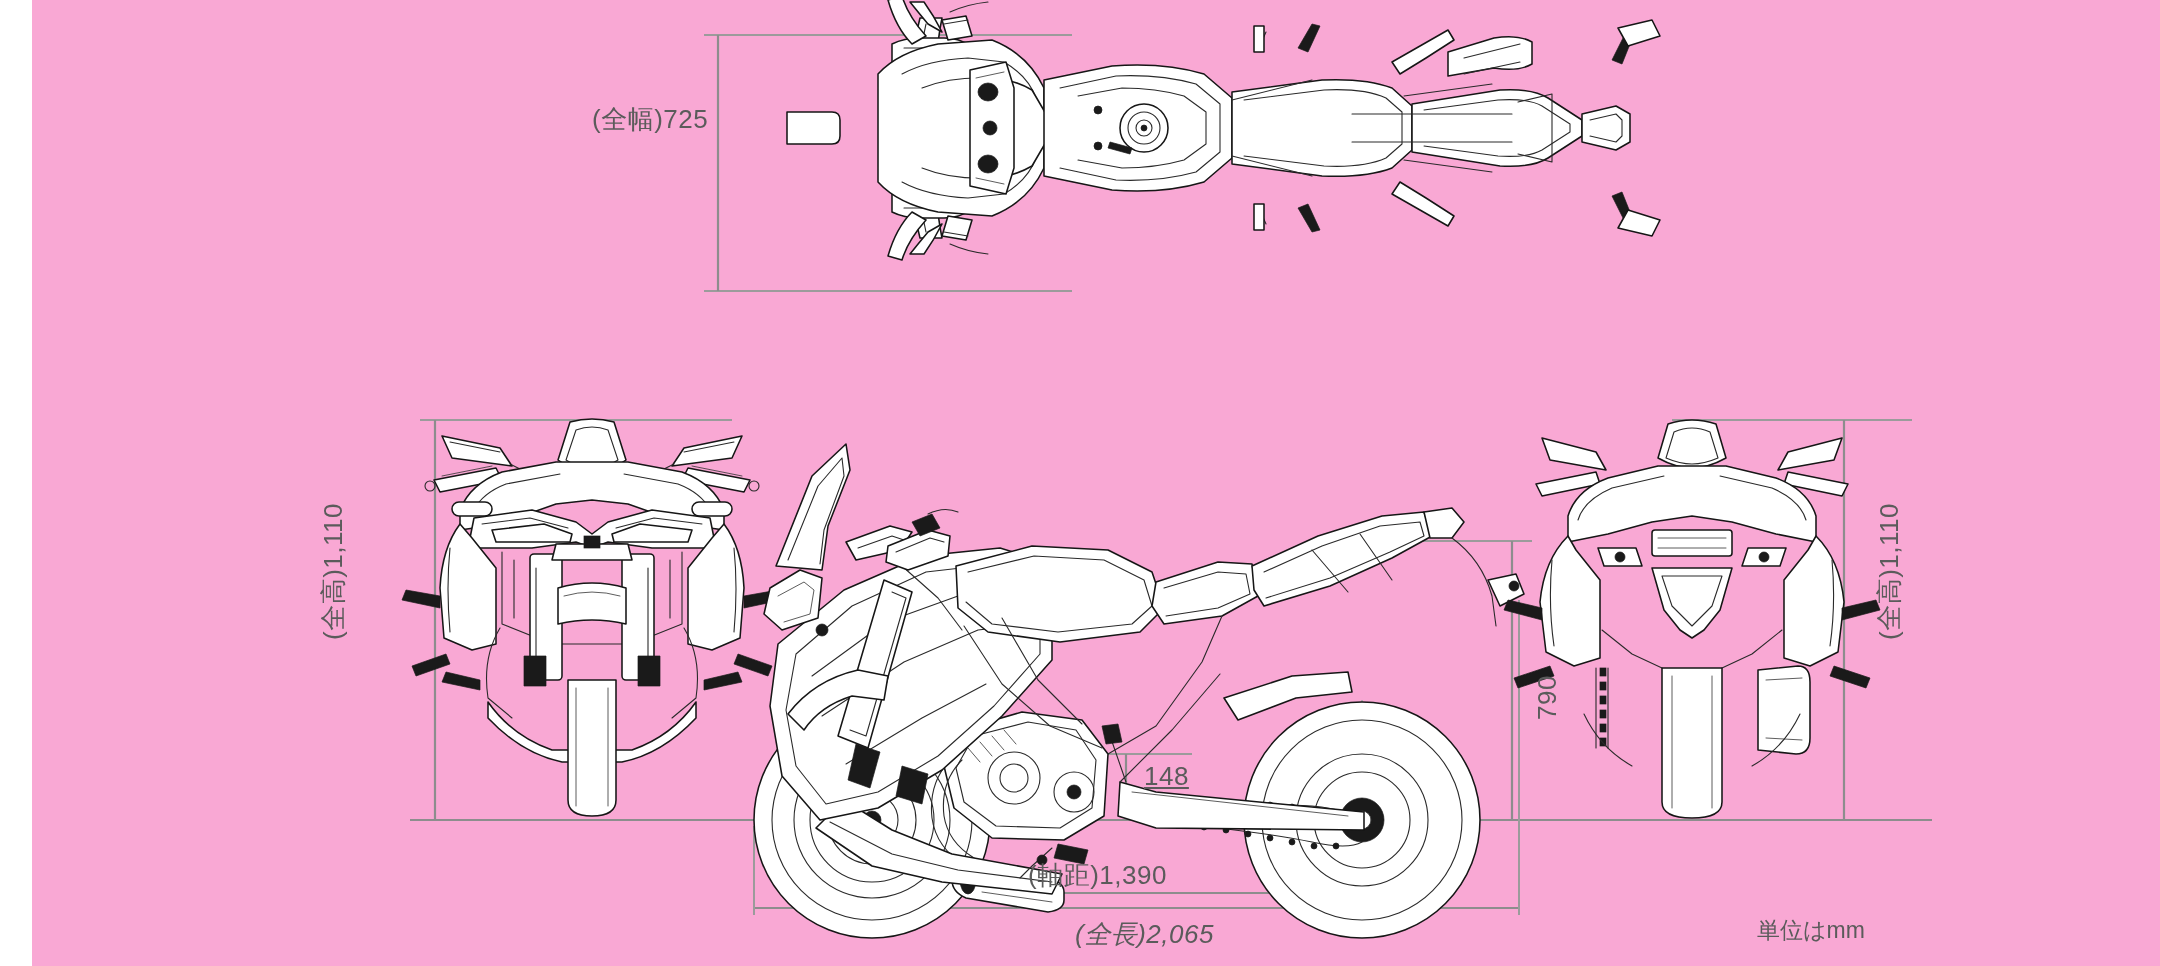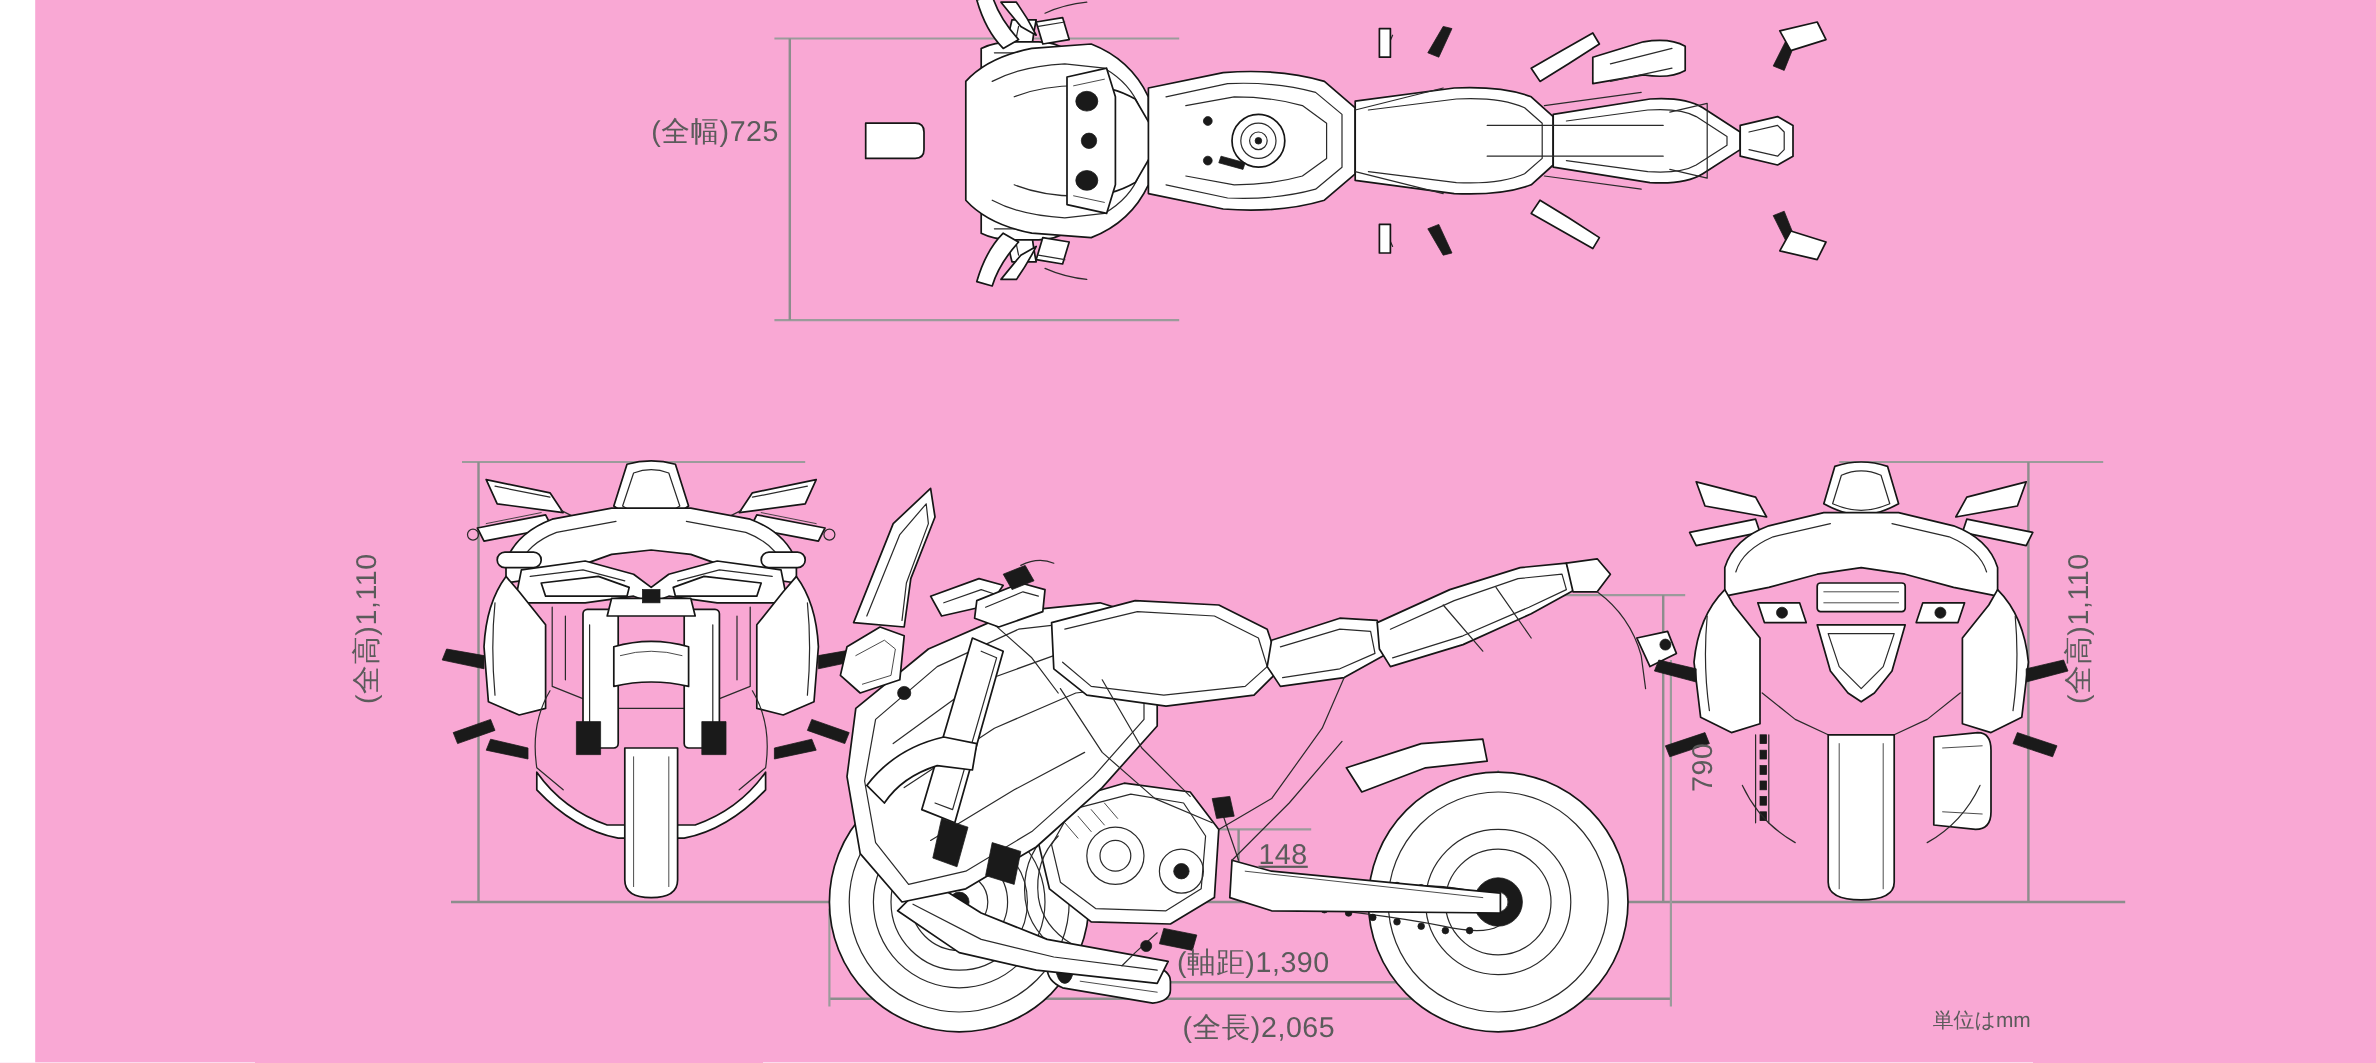--- a/index.html
+++ b/index.html
@@ -28,21 +28,21 @@
     white-space:nowrap;
     font-family:"Liberation Sans", sans-serif;
   }
   .dimtext.vert {
     transform-origin:0 0;
     transform:rotate(-90deg);
   }
   .unit-note {
     position:absolute;
     color:#5b5b5b;
-    font-size:19px;
+    font-size:23px;
     white-space:nowrap;
   }
   
   .dimline { stroke:#8d8d8d; stroke-width:2.2; fill:none; }
   .extline { stroke:#9b9b9b; stroke-width:2.0; fill:none; }
   .groundline { stroke:#8d8d8d; stroke-width:2.2; fill:none; }
   .centerline { stroke:#a8a8a8; stroke-width:1.6; fill:none; }
   .outline { stroke:#161616; stroke-width:1.55; fill:none;
              stroke-linejoin:round; stroke-linecap:round; }
   .outline-thin { stroke:#2a2a2a; stroke-width:1.1; fill:none;
@@ -430,19 +430,19 @@
   <div class="dimtext" style="left:560px; top:102px;">(全幅)725</div>
 
   <div class="dimtext vert" style="left:284px; top:640px;">(全高)1,110</div>
 
   <div class="dimtext vert" style="left:1840px; top:640px;">(全高)1,110</div>
 
   <div class="dimtext vert" style="left:1500px; top:720px;">790</div>
 
   <div class="dimtext" style="left:1112px; top:761px;text-decoration:underline;">148</div>
 
-  <div class="dimtext" style="left:1038px; top:858px;">(軸距)1,390</div>
-
-  <div class="dimtext" style="left:1043px; top:917px;">(全長)2,065</div>
+  <div class="dimtext" style="left:996px; top:858px;">(軸距)1,390</div>
+
+  <div class="dimtext" style="left:1043px; top:917px;font-style:italic;">(全長)2,065</div>
 
   <div class="unit-note" style="left:1725px; top:915px;">単位はmm</div>
 
 </div>
 
 </body></html>

